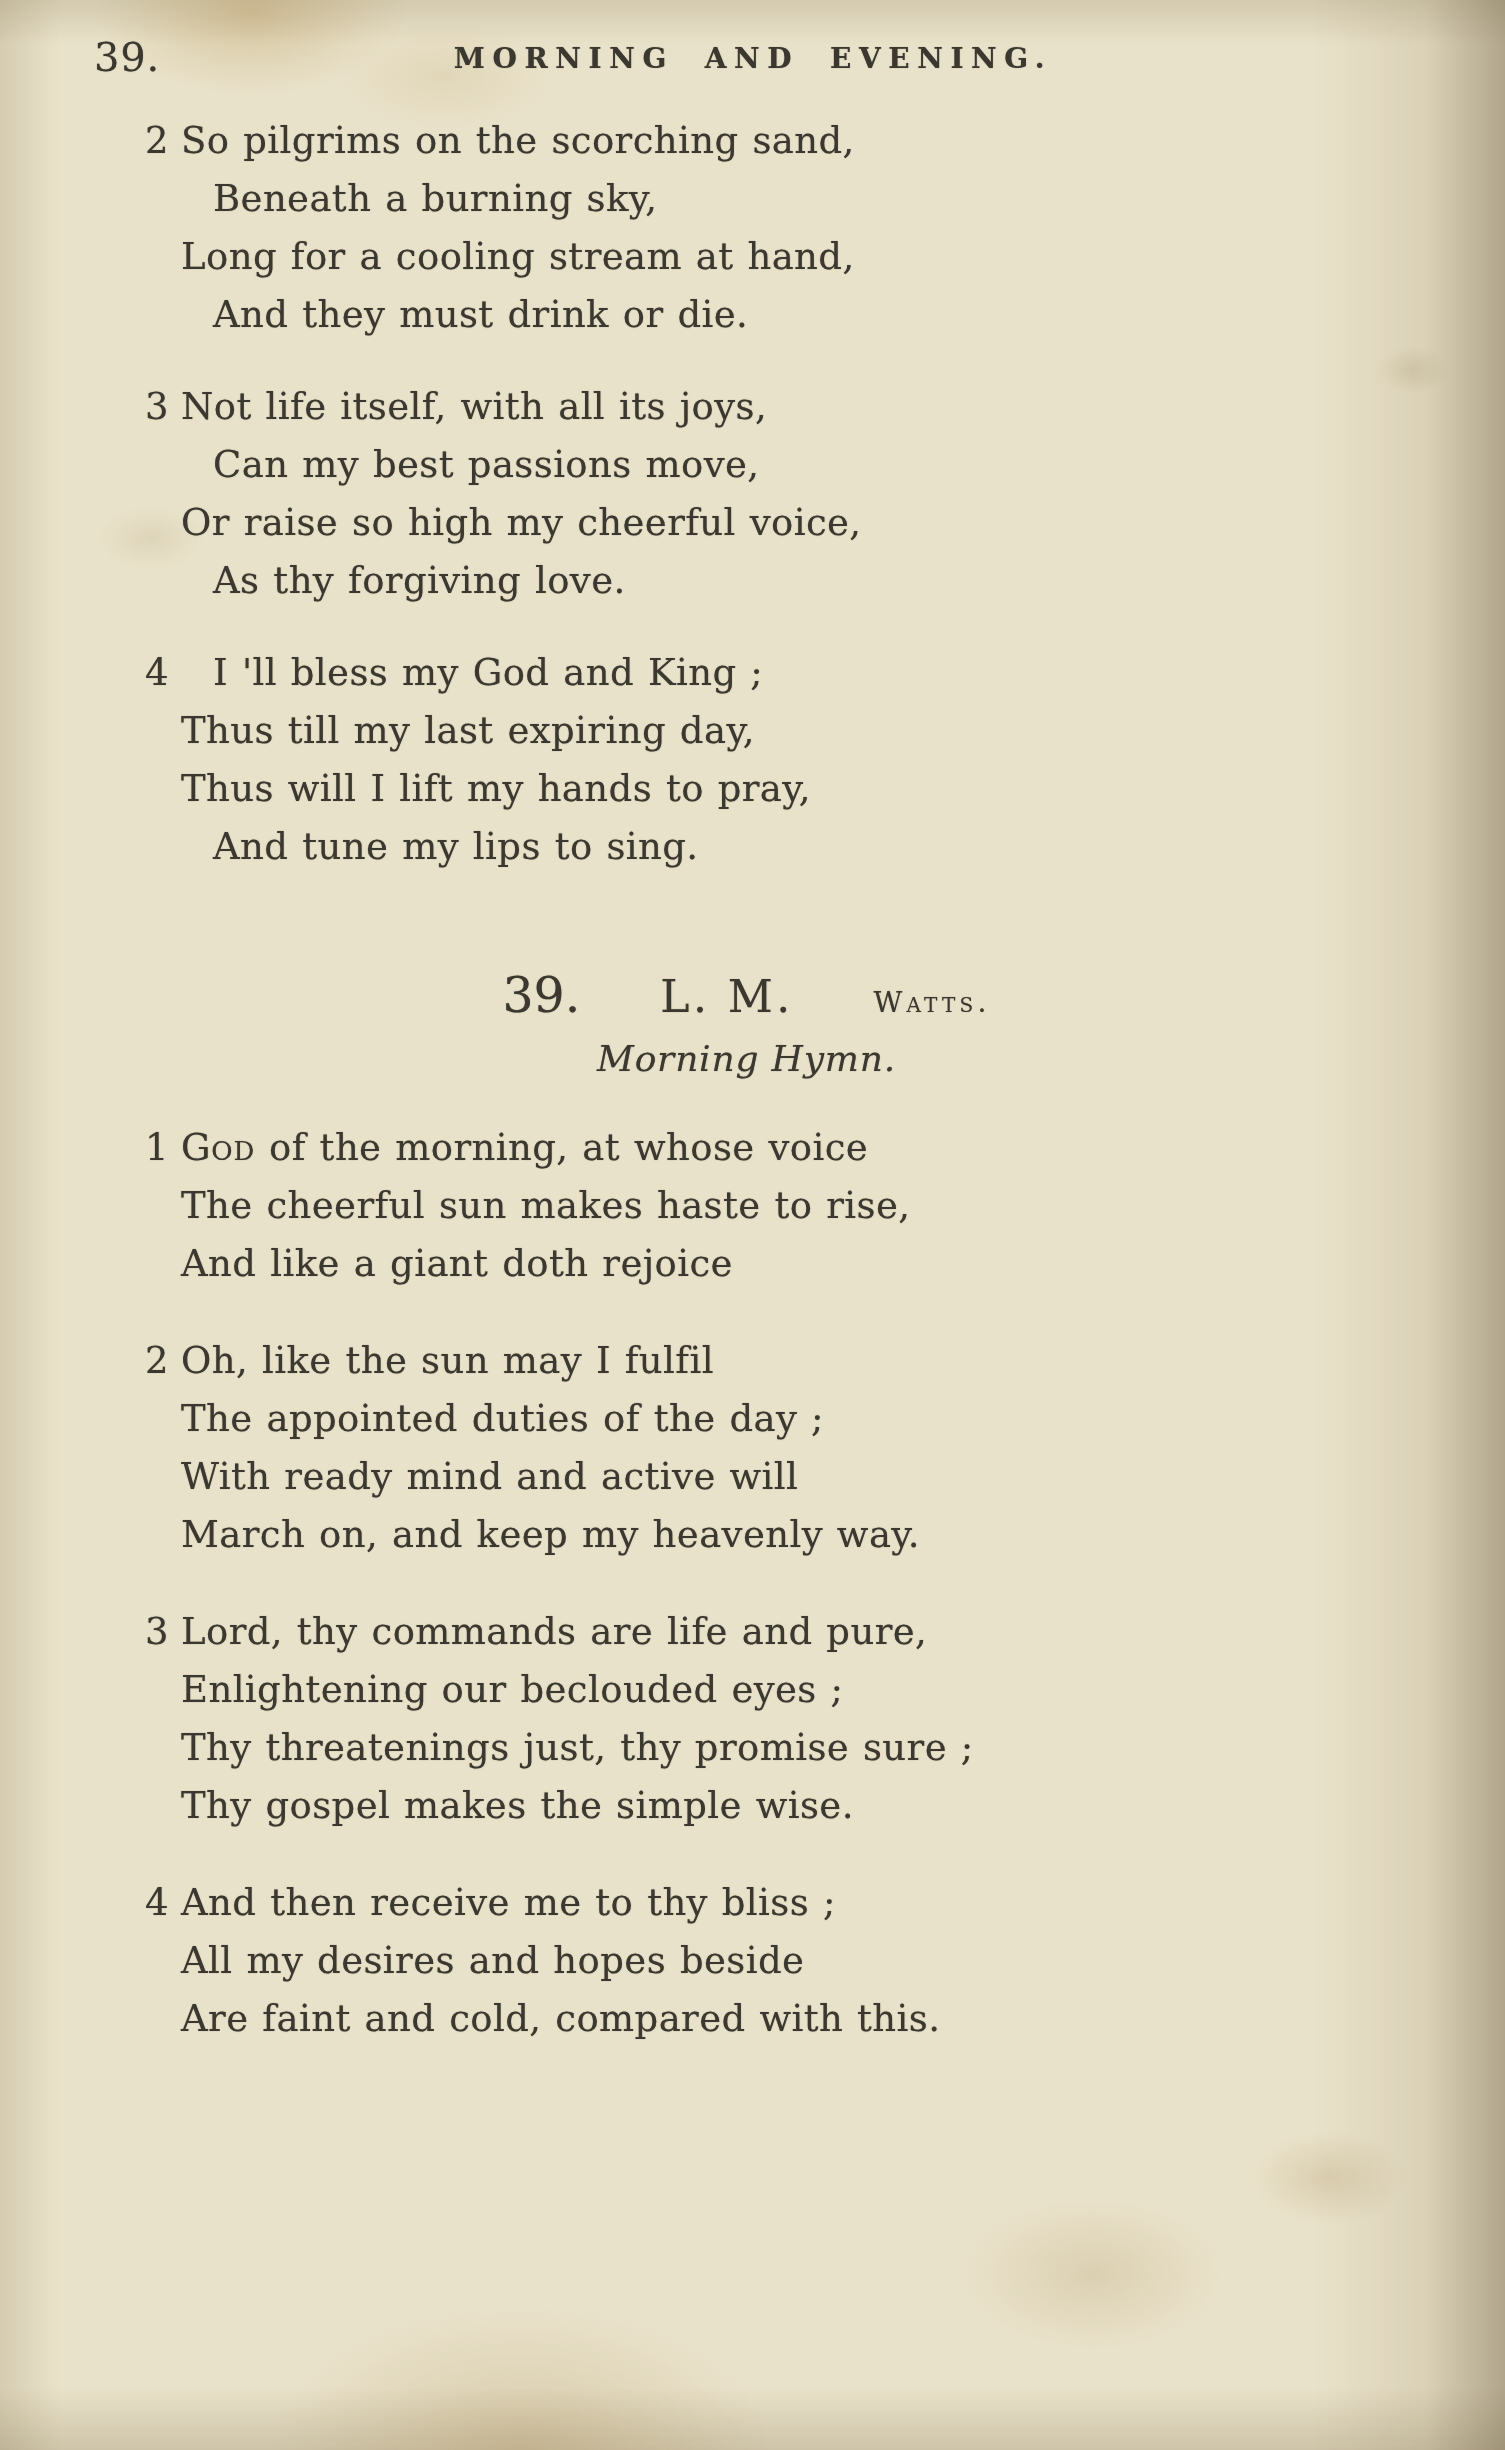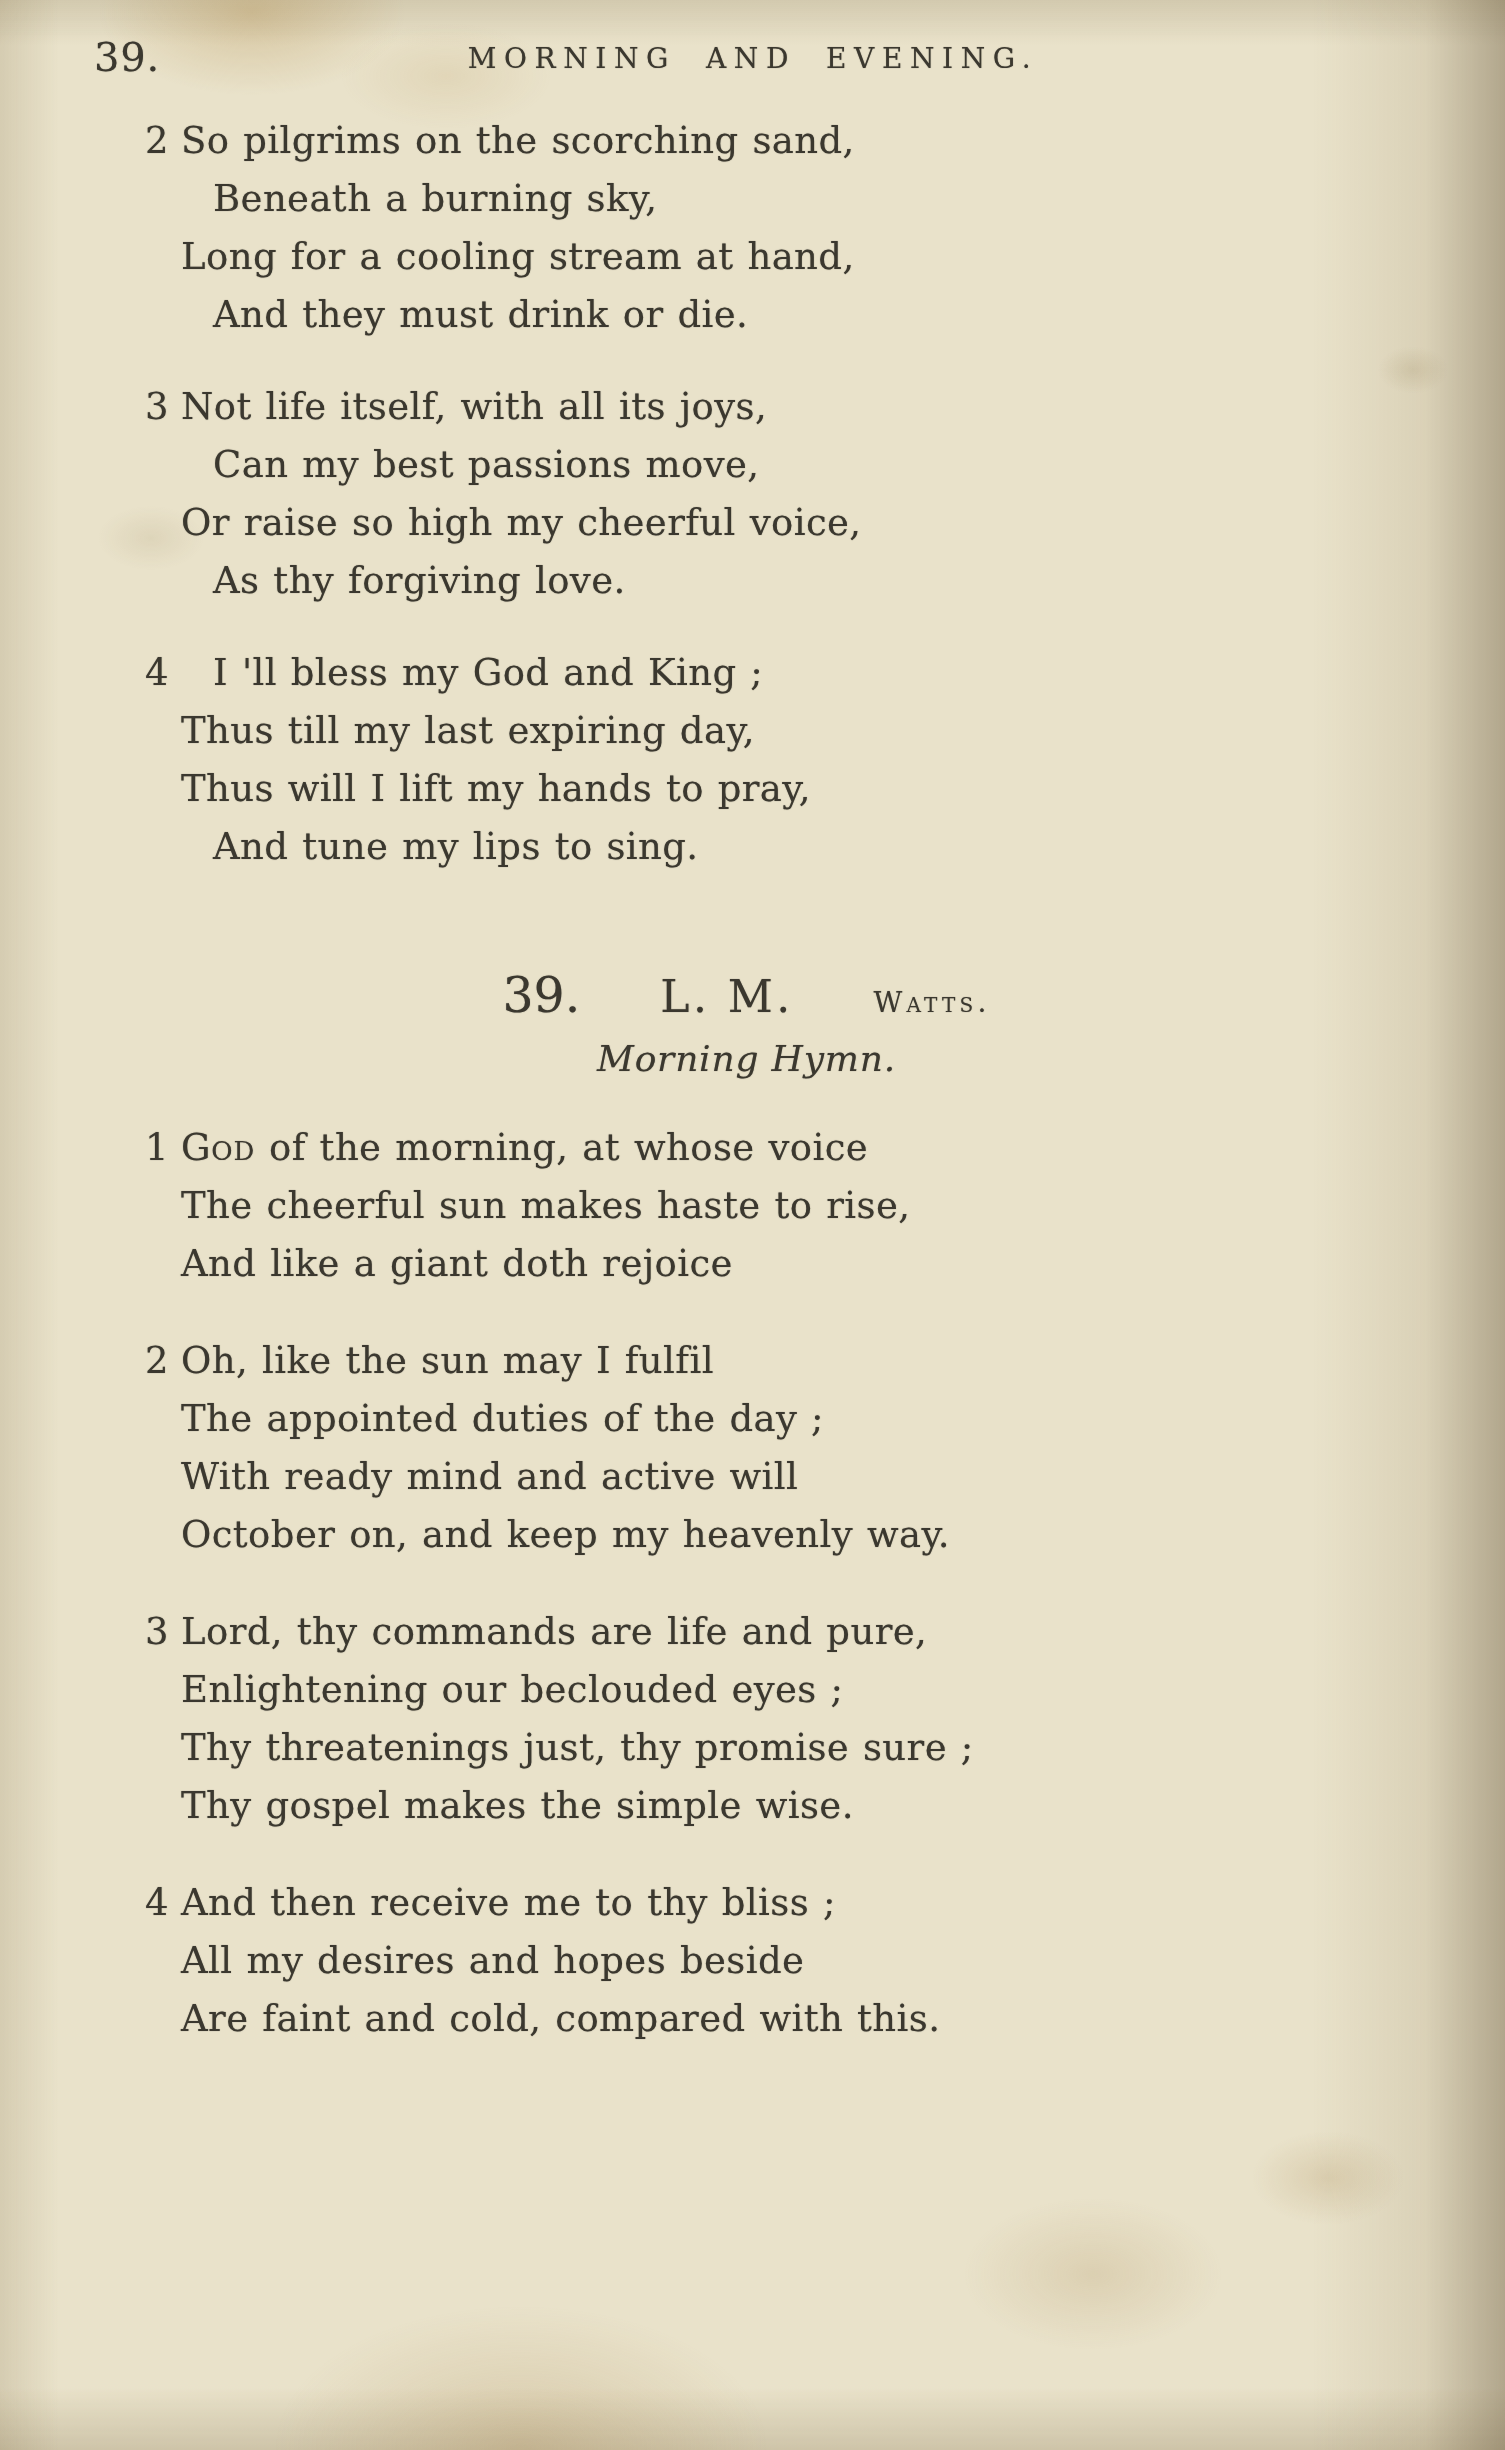--- a/index.html
+++ b/index.html
@@ -30,21 +30,21 @@
     position: absolute;
     left: 94px;
     top: 34px;
     font-size: 40px;
     letter-spacing: 0.8px;
   }
   .running-header {
     padding-top: 42px;
     text-align: center;
     font-size: 28px;
-    font-weight: normal;
+    font-weight: bold;
     letter-spacing: 7.6px;
     word-spacing: 13.5px;
   }
 
   .content {
     margin-left: 181px;
     width: 1131px;
   }
   .section-1 { margin-top: 37px; }
   .section-2 { margin-top: 40px; }
@@ -139,21 +139,21 @@
       <div class="vline"><span class="smallcaps">God</span><span> of the morning, at whose voice</span></div>
       <div class="vline">The cheerful sun makes haste to rise,</div>
       <div class="vline">And like a giant doth rejoice</div>
     </div>
 
     <div class="verse ink">
       <span class="vnum">2</span>
       <div class="vline">Oh, like the sun may I fulfil</div>
       <div class="vline">The appointed duties of the day ;</div>
       <div class="vline">With ready mind and active will</div>
-      <div class="vline">October on, and keep my heavenly way.</div>
+      <div class="vline">March on, and keep my heavenly way.</div>
     </div>
 
     <div class="verse ink">
       <span class="vnum">3</span>
       <div class="vline">Lord, thy commands are life and pure,</div>
       <div class="vline">Enlightening our beclouded eyes ;</div>
       <div class="vline">Thy threatenings just, thy promise sure ;</div>
       <div class="vline">Thy gospel makes the simple wise.</div>
     </div>
 

